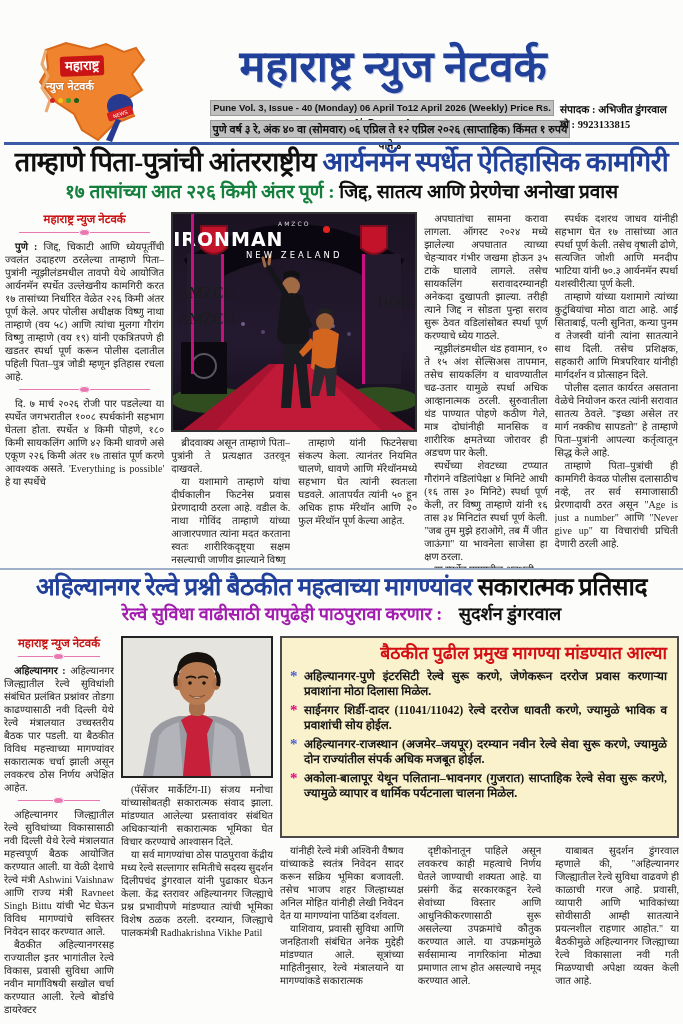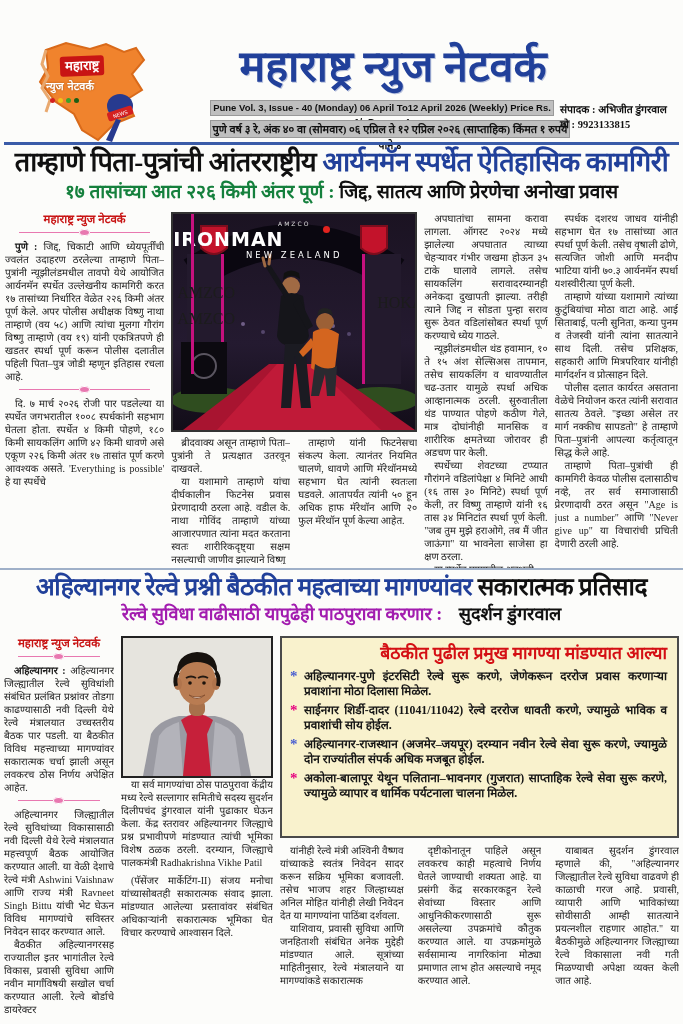--- a/index.html
+++ b/index.html
@@ -267,22 +267,22 @@
 
           <path d="M54,38 Q52,16 74,14 Q96,14 94,38 Q90,24 74,24 Q60,24 54,38 Z" fill="#17120e"></path>
           <path d="M55,34 q-4,6 -2,14 M93,34 q4,6 2,14" stroke="#17120e" stroke-width="4" fill="none"></path>
 
           <path d="M63,40 q5,-3 10,0 M75,40 q5,-3 10,0" stroke="#241a12" stroke-width="2" fill="none"></path>
           <circle cx="67" cy="45" r="1.8" fill="#1c130c"></circle>
             <circle cx="81" cy="45" r="1.8" fill="#1c130c"></circle>
           <path d="M66,57 q8,7 16,0 q-8,4 -16,0 Z" fill="#fff" stroke="#8a5230" stroke-width="1"></path>
         </svg>
       </div>
+      <p style="margin-top:5px">(पॅसेंजर मार्केटिंग-II) संजय मनोचा यांच्यासोबतही सकारात्मक संवाद झाला. मांडण्यात आलेल्या प्रस्तावांवर संबंधित अधिकाऱ्यांनी सकारात्मक भूमिका घेत विचार करण्याचे आश्वासन दिले.</p>
       <p>या सर्व मागण्यांचा ठोस पाठपुरावा केंद्रीय मध्य रेल्वे सल्लागार समितीचे सदस्य सुदर्शन दिलीपचंद डुंगरवाल यांनी पुढाकार घेऊन केला. केंद्र स्तरावर अहिल्यानगर जिल्ह्याचे प्रश्न प्रभावीपणे मांडण्यात त्यांची भूमिका विशेष ठळक ठरली. दरम्यान, जिल्ह्याचे पालकमंत्री Radhakrishna Vikhe Patil</p>
-      <p style="margin-top:5px">(पॅसेंजर मार्केटिंग-II) संजय मनोचा यांच्यासोबतही सकारात्मक संवाद झाला. मांडण्यात आलेल्या प्रस्तावांवर संबंधित अधिकाऱ्यांनी सकारात्मक भूमिका घेत विचार करण्याचे आश्वासन दिले.</p>
     </div>
 
     <div class="a2right">
       <div class="dem-box">
         <div class="dem-title">बैठकीत पुढील प्रमुख मागण्या मांडण्यात आल्या</div>
         <div class="dem-item c0">
           <span class="bl">*</span>
           <span class="tx">अहिल्यानगर-पुणे इंटरसिटी रेल्वे सुरू करणे, जेणेकरून दररोज प्रवास करणाऱ्या प्रवाशांना मोठा दिलासा मिळेल.</span>
         </div>
         <div class="dem-item c1">

